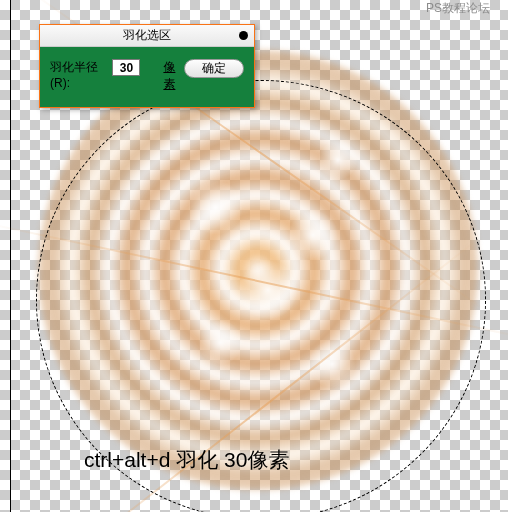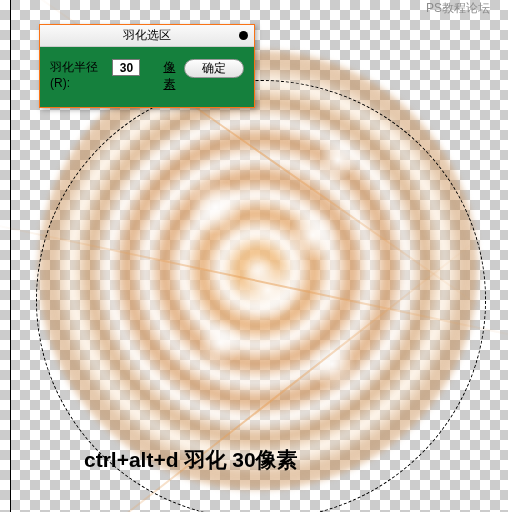--- a/index.html
+++ b/index.html
@@ -150,21 +150,21 @@
   cursor: pointer;
   display: flex;
   align-items: center;
   justify-content: center;
 }
 
 .caption {
   position: absolute;
   bottom: 38px; left: 84px;
   font-size: 21px;
-  font-weight: bold;
+  font-weight: normal;
   font-family: "SimHei", "Microsoft YaHei", sans-serif;
   color: #000;
 }
 
 .watermark {
   position: absolute;
   top: 1px; right: 18px;
   text-align: right;
   color: #8c8c8c;
   font-size: 11px;

